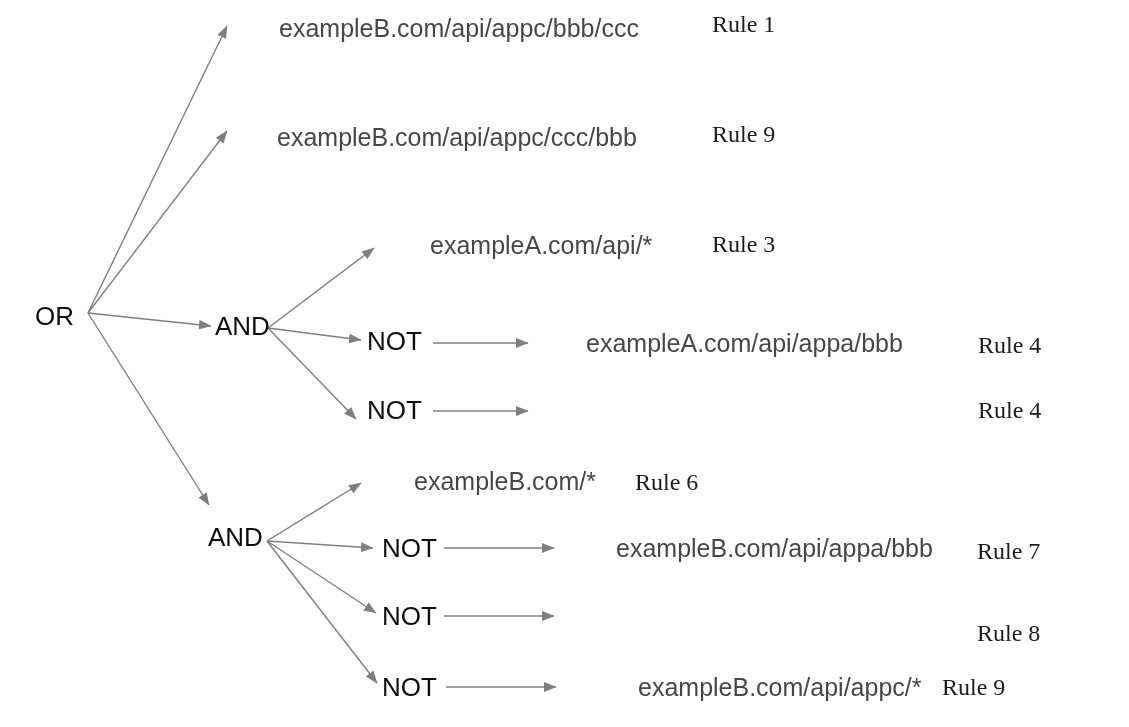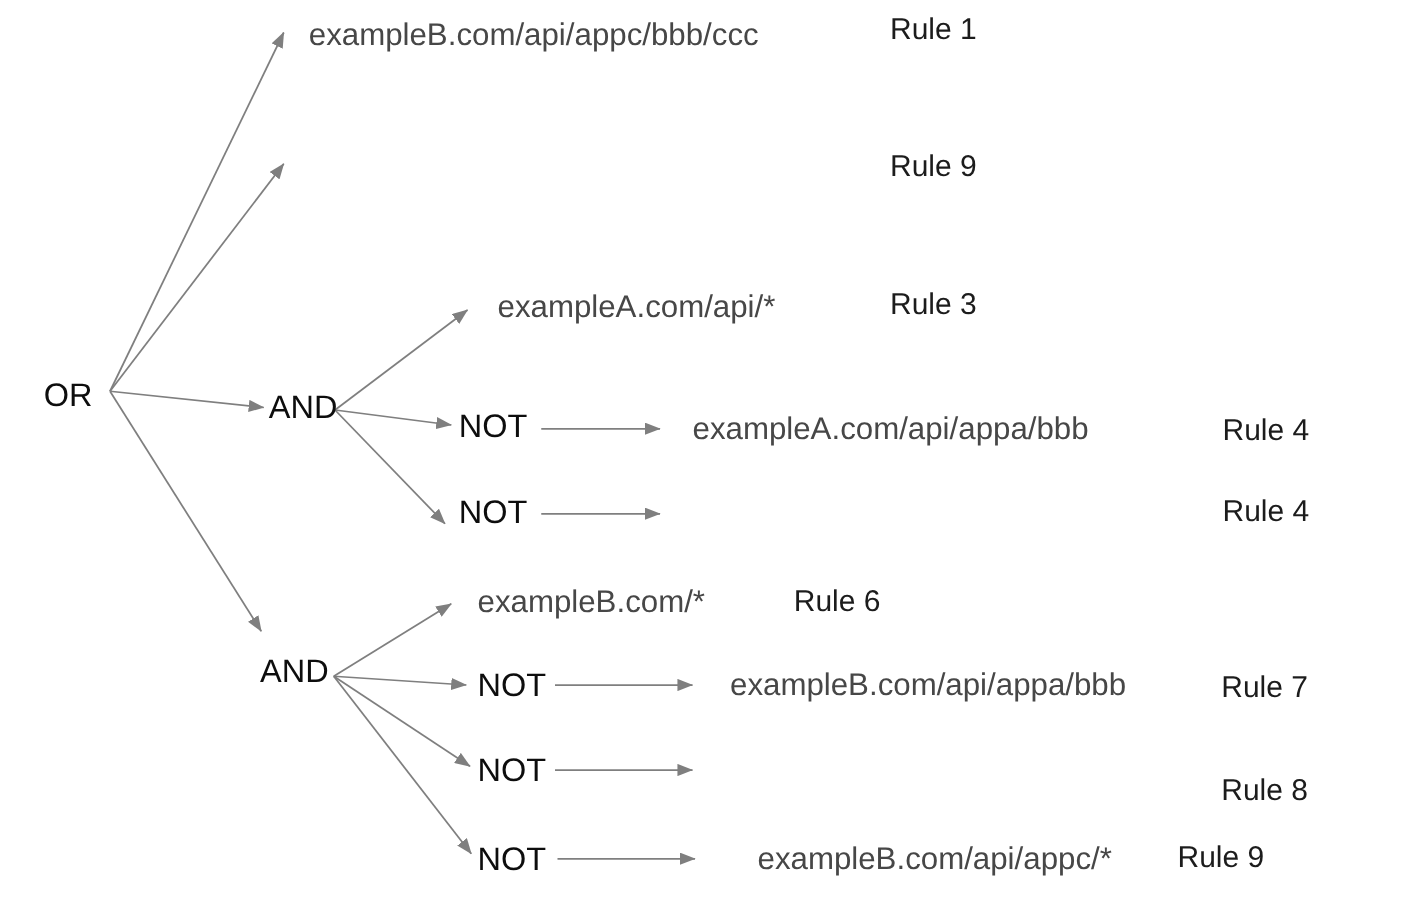--- a/index.html
+++ b/index.html
@@ -11,22 +11,22 @@
     font-family: "Liberation Sans", sans-serif;
     overflow: hidden;
   }
   .arrows { position: absolute; left: 0; top: 0; width: 1129px; height: 727px; }
   .lbl {
     position: absolute;
     white-space: nowrap;
     transform: translateY(-50%);
     line-height: 1.1;
   }
-  .url  { font-size: 25px; color: #474747; }
-  .rule { font-size: 24px; color: #1c1c1c; }
+  .url  { font-size: 25px; color: #474747; margin-left: 32px; }
+  .rule { font-size: 24px; color: #1c1c1c; font-family: Liberation Serif, serif; }
   .op   { font-size: 26px; color: #0d0d0d; }
 </style>
 </head>
 <body>
 
 <div class="canvas">
 
   <svg class="arrows" width="1129" height="727" viewBox="0 0 1129 727" xmlns="http://www.w3.org/2000/svg">
     <defs>
       <marker id="ah" markerWidth="9" markerHeight="7" refX="8.6" refY="3.5" orient="auto">
@@ -60,20 +60,21 @@
   <div class="lbl op" style="left:35px;  top:316px">OR</div>
   <div class="lbl op" style="left:215px; top:326px">AND</div>
   <div class="lbl op" style="left:208px; top:537px">AND</div>
   <div class="lbl op" style="left:367px; top:341px">NOT</div>
   <div class="lbl op" style="left:367px; top:410px">NOT</div>
   <div class="lbl op" style="left:382px; top:548px">NOT</div>
   <div class="lbl op" style="left:382px; top:616px">NOT</div>
   <div class="lbl op" style="left:382px; top:687px">NOT</div>
 
   <div class="lbl url" style="left:247px; top:29px">exampleB.com/api/appc/bbb/ccc</div>
+  <div class="lbl url" style="left:245px; top:138px">exampleB.com/api/appc/ccc/bbb</div>
   <div class="lbl url" style="left:398px; top:246px">exampleA.com/api/*</div>
   <div class="lbl url" style="left:554px; top:344px">exampleA.com/api/appa/bbb</div>
   <div class="lbl url" style="left:382px; top:482px">exampleB.com/*</div>
   <div class="lbl url" style="left:584px; top:549px">exampleB.com/api/appa/bbb</div>
   <div class="lbl url" style="left:606px; top:688px">exampleB.com/api/appc/*</div>
 
   <div class="lbl rule" style="left:712px; top:24px">Rule 1</div>
   <div class="lbl rule" style="left:712px; top:134px">Rule 9</div>
   <div class="lbl rule" style="left:712px; top:244px">Rule 3</div>
   <div class="lbl rule" style="left:978px; top:345px">Rule 4</div>

